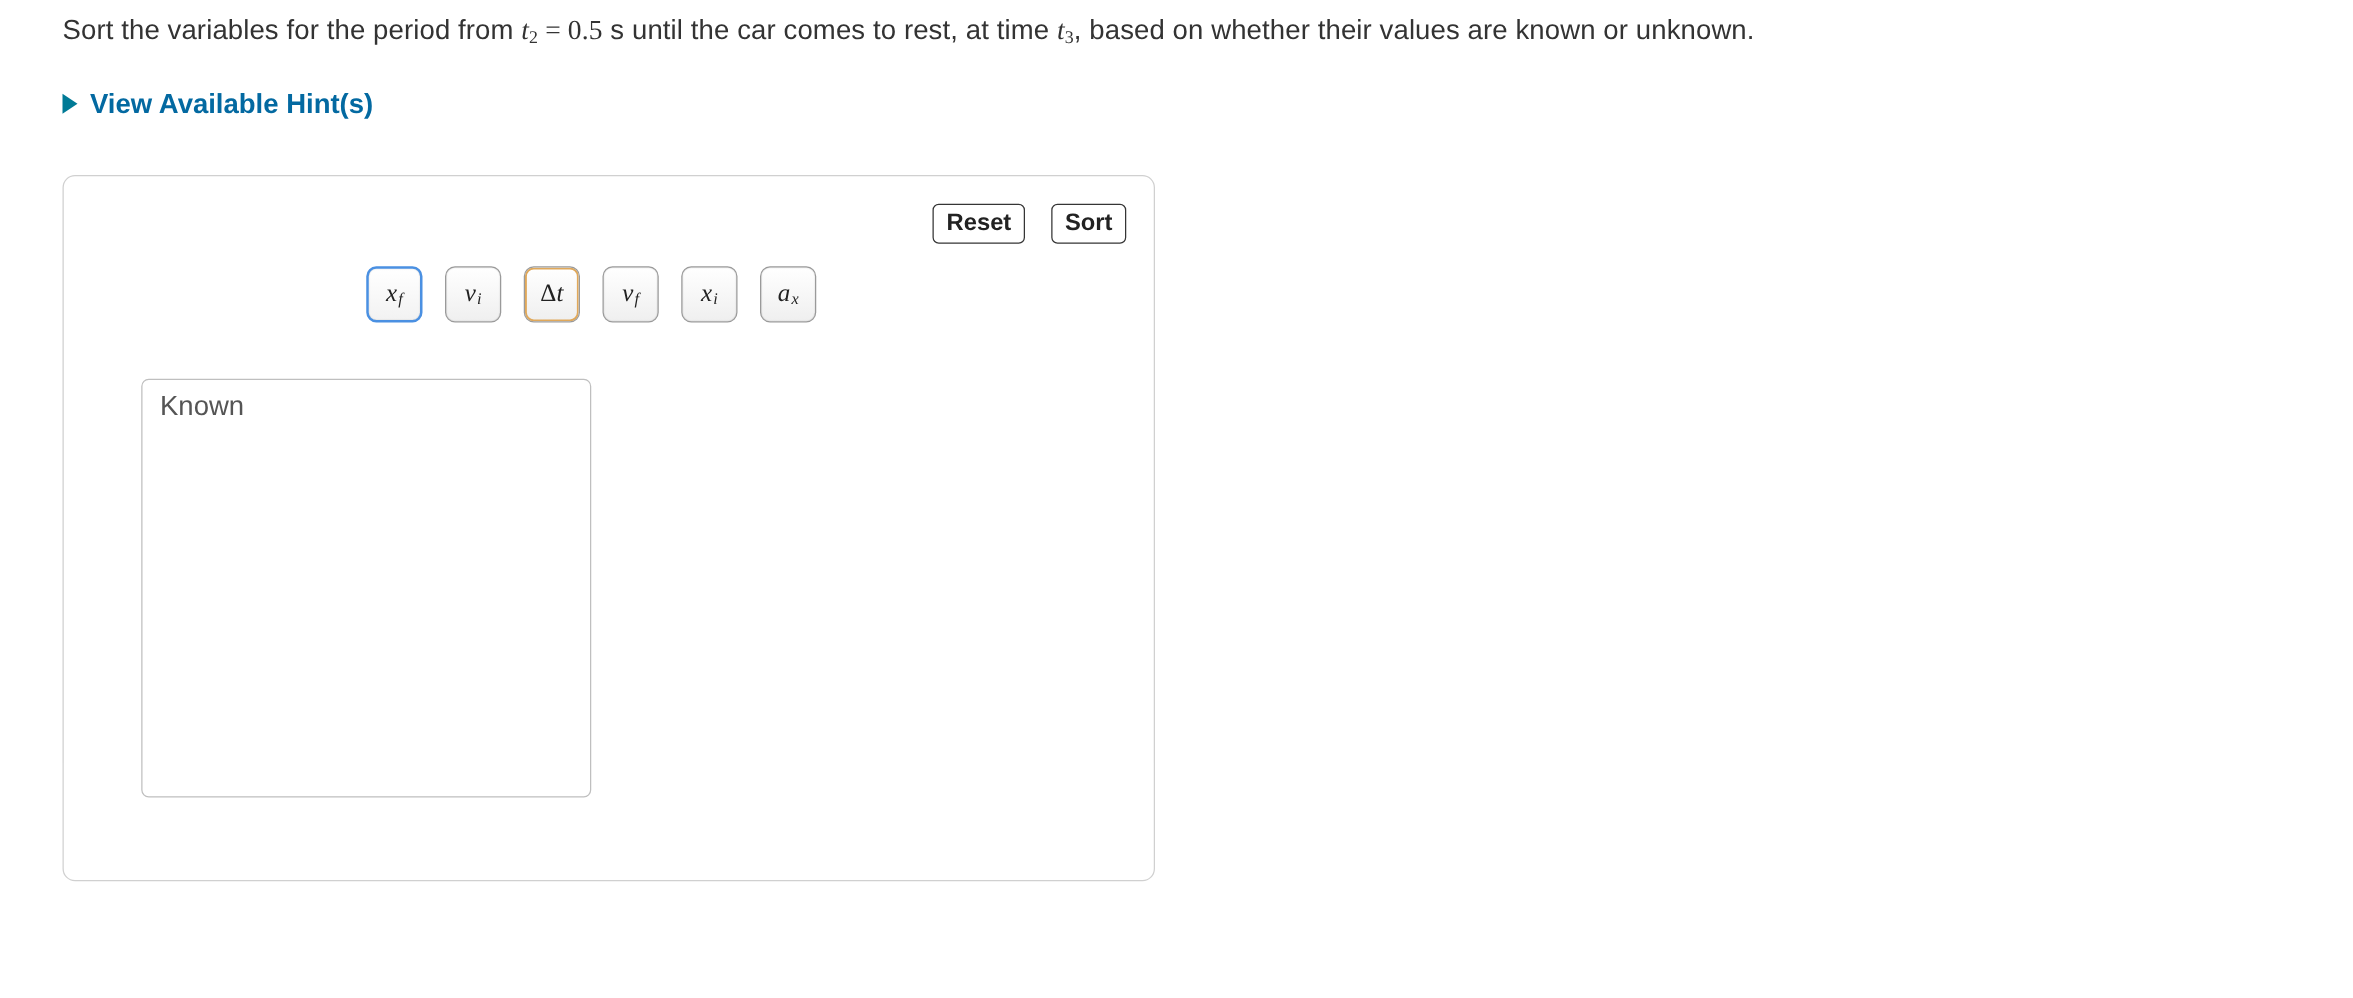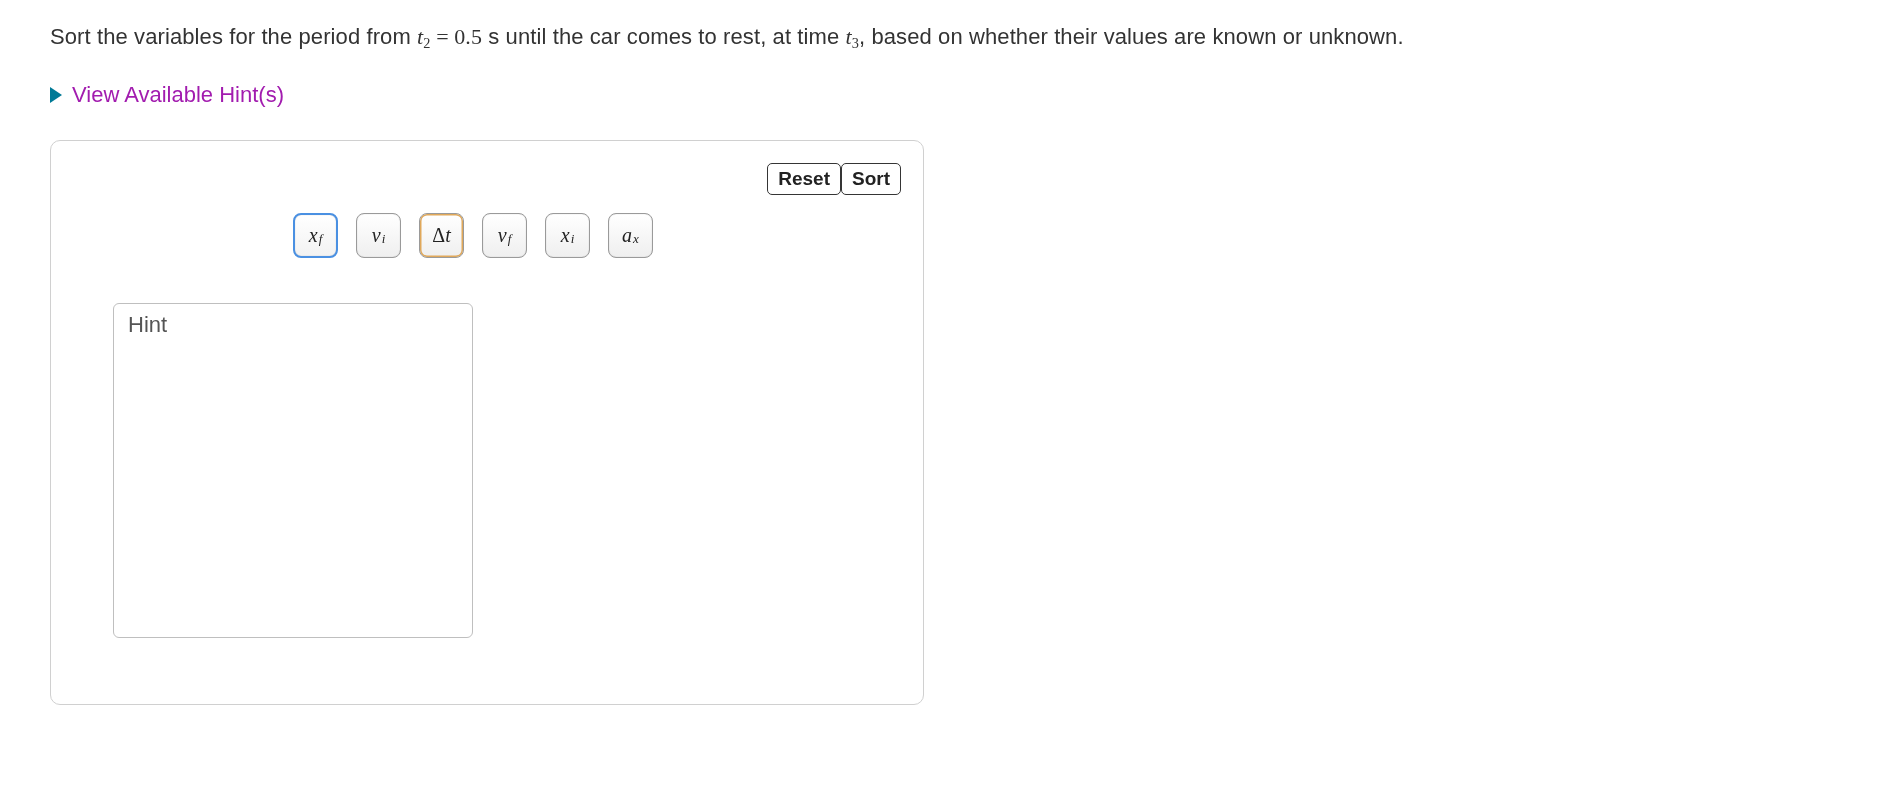--- a/index.html
+++ b/index.html
@@ -12,38 +12,38 @@
   .wrap {
     width: 1882px;
     height: 798px;
     position: relative;
     box-sizing: border-box;
     padding: 10px 50px 20px 50px;
   }
   .instruction {
     font-size: 22px;
     color: #333;
-    margin-top: 14px;
+    margin-top: 1px;
     margin-bottom: 30px;
     letter-spacing: 0.1px;
   }
   .math-ital { font-family: "Times New Roman", Times, serif; font-style: italic; }
   .math-sub  { font-family: "Times New Roman", Times, serif; font-style: normal; font-size: 0.65em; vertical-align: -0.25em; }
   .math-num  { font-family: "Times New Roman", Times, serif; font-style: normal; }
 
   .hints {
     display: flex;
     align-items: center;
     gap: 10px;
-    color: #a21caf;
+    color: #0369a1;
     font-size: 22px;
-    font-weight: 400;
+    font-weight: 700;
     cursor: pointer;
     width: fit-content;
-    margin-bottom: 32px;
+    margin-bottom: 44px;
   }
   .hints .tri {
     display: inline-block;
     width: 0; height: 0;
     border-top: 8px solid transparent;
     border-bottom: 8px solid transparent;
     border-left: 12px solid #007A96;
   }
 
   .panel {
@@ -55,21 +55,21 @@
     padding: 20px;
     box-sizing: border-box;
     background: #fff;
   }
 
   .toolbar {
     position: absolute;
     top: 22px;
     right: 22px;
     display: flex;
-    gap: 0;
+    gap: 21px;
   }
   .btn {
     font-size: 19px;
     font-weight: 700;
     padding: 4px 10px;
     border: 1.5px solid #353535;
     border-radius: 5px;
     background: #fff;
     cursor: pointer;
     color: #222;
@@ -175,19 +175,19 @@
           <span class="csub">i</span>
       </div>
       <div class="chip">
         <span>a</span>
           <span class="csub">x</span>
       </div>
     </div>
 
     <div class="bins">
       <div class="bin">
-        <div class="bin-label">Hint</div>
+        <div class="bin-label">Known</div>
       </div>
     </div>
 
   </div>
 
 </div>
 
 </body></html>

